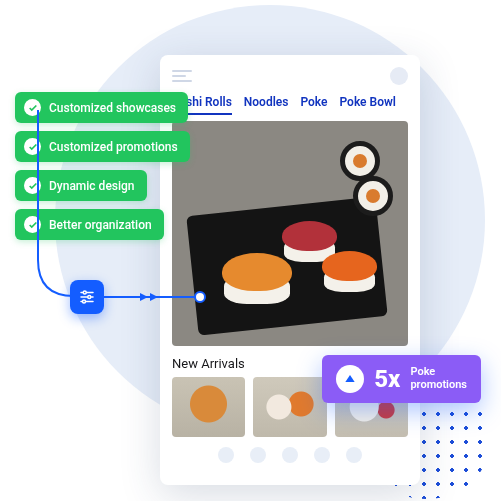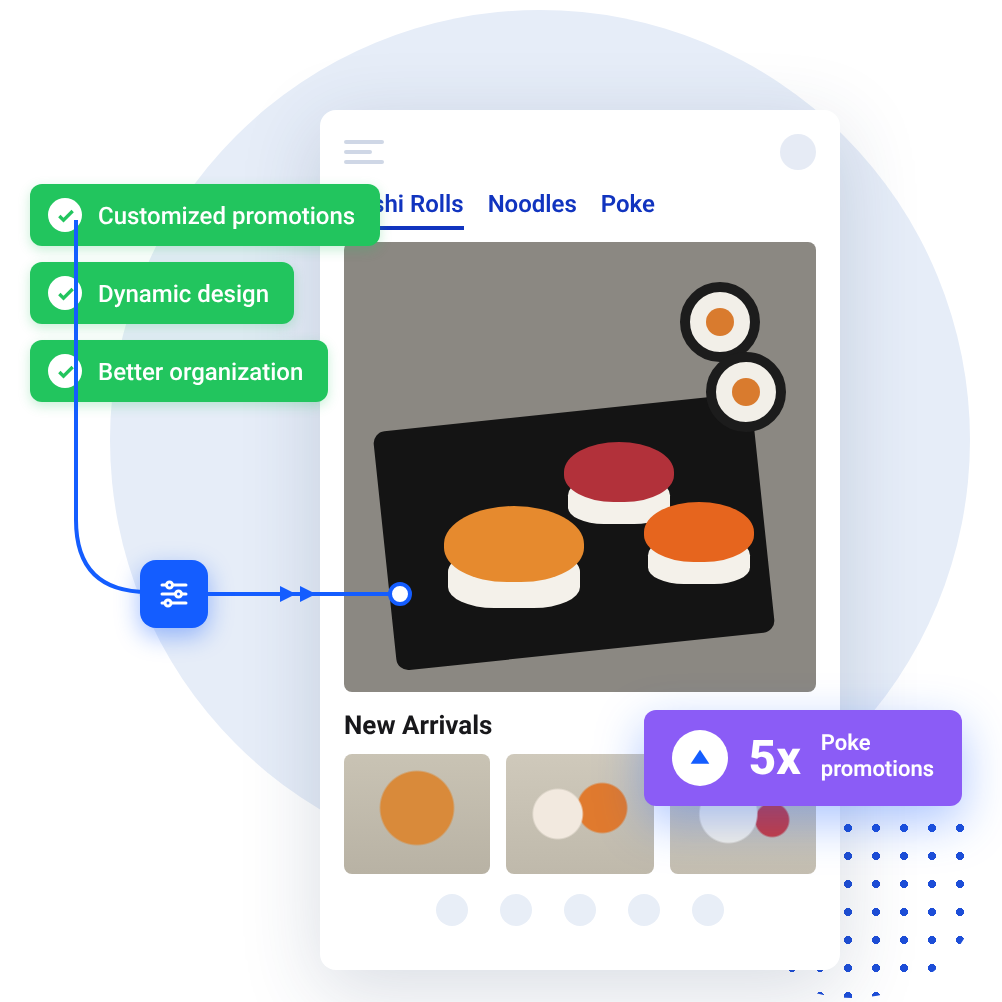--- a/index.html
+++ b/index.html
@@ -11,21 +11,21 @@
     box-shadow:0 10px 40px rgba(40,60,100,.18);z-index:2;padding:12px 12px 6px 12px;display:flex;flex-direction:column}
   .topbar{display:flex;justify-content:space-between;align-items:center;height:18px;margin-bottom:10px}
   .hamburger{width:20px;display:flex;flex-direction:column;gap:3px}
   .hamburger span{height:2px;background:#cfd7e6;border-radius:2px}
   .hamburger span:nth-child(2){width:14px}
   .avatar-dot{width:18px;height:18px;border-radius:50%;background:#e6ebf5}
   .tabs{display:flex;gap:12px;font-size:12px;font-weight:600;color:#1134bf;margin-bottom:6px;white-space:nowrap}
   .tab{padding-bottom:4px}
   .tab.active{border-bottom:2px solid #1134bf}
   .hero{flex:none;width:100%;height:225px;border-radius:4px;overflow:hidden;position:relative;background:#8b8882}
-  .section-title{font-size:13px;font-weight:700;color:#18181b;margin:10px 0 6px 0}
+  .section-title{font-size:13px;font-weight:400;color:#18181b;margin:10px 0 6px 0}
   .thumbs{display:flex;gap:8px}
   .thumb{flex:1;height:60px;border-radius:4px;background:#b8b2a4;position:relative;overflow:hidden}
   .pager{display:flex;justify-content:center;gap:16px;margin-top:10px}
   .pager span{width:16px;height:16px;border-radius:50%;background:#e8eef7}
 
   .features{position:absolute;left:15px;top:92px;z-index:3;display:flex;flex-direction:column;gap:8px}
   .chip{background:#22c55e;color:#fff;font-size:12px;font-weight:500;border-radius:6px;padding:7px 12px 7px 9px;display:flex;align-items:center;gap:8px;width:fit-content;box-shadow:0 2px 6px rgba(34,197,94,.25)}
   .check{width:17px;height:17px;border-radius:50%;background:#fff;color:#22c55e;display:flex;align-items:center;justify-content:center;flex:none}
   .check svg{width:10px;height:10px}
 
@@ -70,20 +70,21 @@
         <span></span>
         <span></span>
         <span></span>
       </div>
     <div class="avatar-dot"></div>
   </div>
   <div class="tabs">
     <div class="tab active">Sushi Rolls</div>
     <div class="tab">Noodles</div>
     <div class="tab">Poke</div>
+    <div class="tab">Poke Bowl</div>
   </div>
   <div class="hero">
     <div class="plate"></div>
     <div class="rice r1"></div>
       <div class="nigiri n1"></div>
     <div class="rice r2"></div>
       <div class="nigiri n2"></div>
     <div class="rice r3"></div>
       <div class="nigiri n3"></div>
     <div class="roll ro1"></div>
@@ -98,20 +99,28 @@
   <div class="pager">
     <span></span>
     <span></span>
     <span></span>
     <span></span>
     <span></span>
   </div>
 </div>
 
 <div class="features">
+  <div class="chip">
+    <span class="check">
+        <svg viewBox="0 0 24 24" fill="none" stroke="currentColor" stroke-width="4">
+          <polyline points="4 12 9 17 20 6"></polyline>
+        </svg>
+      </span>
+    <span>Customized showcases</span>
+  </div>
   <div class="chip">
     <span class="check">
         <svg viewBox="0 0 24 24" fill="none" stroke="currentColor" stroke-width="4">
           <polyline points="4 12 9 17 20 6"></polyline>
         </svg>
       </span>
     <span>Customized promotions</span>
   </div>
   <div class="chip">
     <span class="check">

